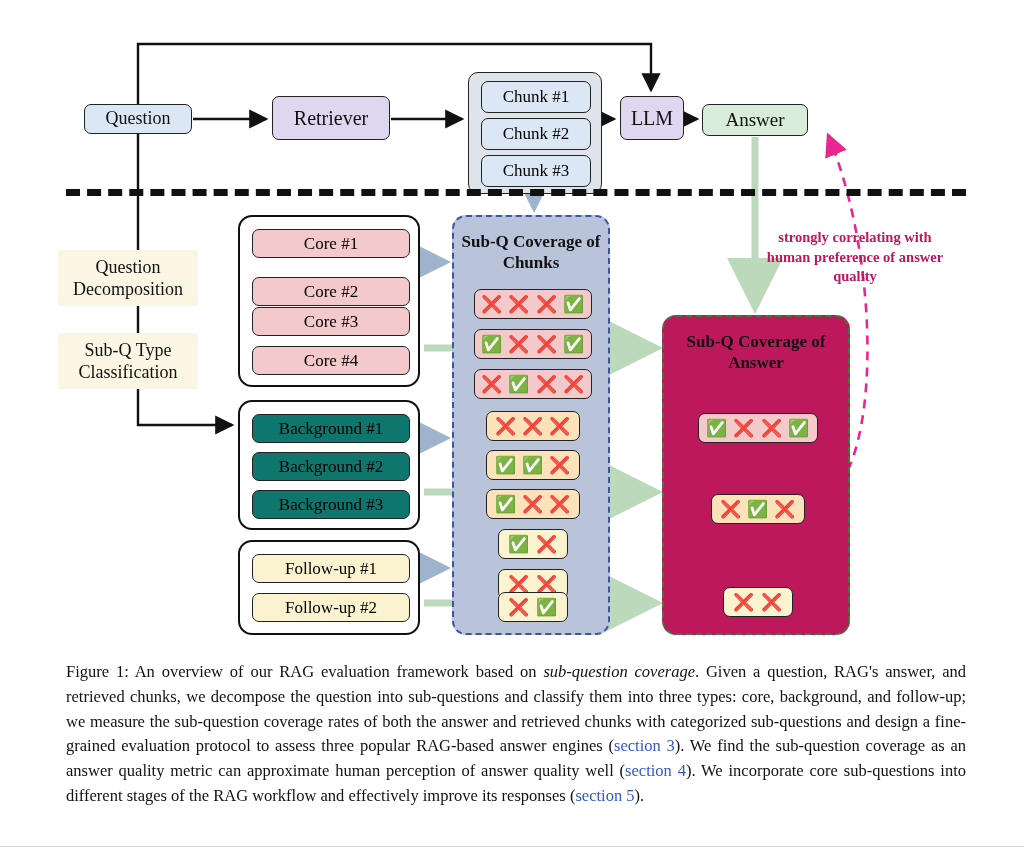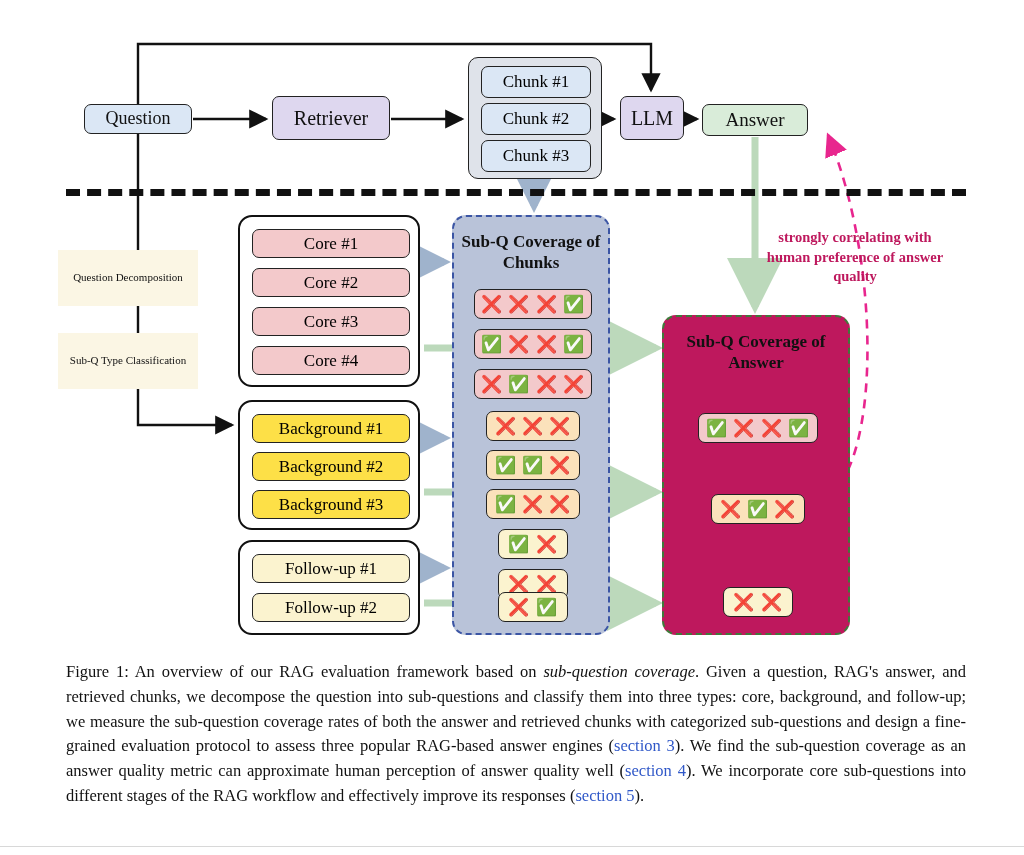--- a/index.html
+++ b/index.html
@@ -42,21 +42,21 @@
   .n-question {
     left: 84px; top: 104px; width: 108px; height: 30px;
     background: #dbe7f5; font-size: 18px;
   }
   .n-retriever {
     left: 272px; top: 96px; width: 118px; height: 44px;
     background: #ded7ef; font-size: 20px;
   }
   .chunkbox {
     position: absolute;
-    left: 468px; top: 57px; width: 132px; height: 120px;
+    left: 468px; top: 72px; width: 132px; height: 120px;
     background: #dfe3ea;
     border: 1.6px solid #222;
     border-radius: 10px;
   }
   .chunk {
     position: absolute;
     left: 12px; width: 108px; height: 30px;
     background: #dbe7f5;
     border: 1.6px solid #222;
     border-radius: 7px;
@@ -78,21 +78,21 @@
   .separator {
     position: absolute;
     left: 66px; top: 189px; width: 900px; height: 0;
     border-top: 7px dashed #111;
   }
   
   .lbl-box {
     position: absolute;
     background: #fbf6e4;
     border: none;
-    font-size: 11px;
+    font-size: 18px;
     text-align: center;
     color: #111;
     line-height: 1.25;
     display: flex; align-items: center; justify-content: center;
   }
   .lbl-decomp { left: 58px; top: 250px; width: 140px; height: 56px; }
   .lbl-class  { left: 58px; top: 333px; width: 140px; height: 56px; }
 
   
   .group {
@@ -109,21 +109,21 @@
   .subq {
     position: absolute;
     left: 12px; width: 158px; height: 29px;
     border: 1.6px solid #222;
     border-radius: 7px;
     font-size: 17px;
     display: flex; align-items: center; justify-content: center;
     box-sizing: border-box;
   }
   .core-item { background: #f3c9cb; }
-  .bg-item   { background: #fde047; }
+  .bg-item   { background: #0f766e; }
   .fu-item   { background: #fbf3cf; }
 
   
   .panel {
     position: absolute;
     box-sizing: border-box;
     border-radius: 14px;
     text-align: center;
   }
   .panel-chunks {
@@ -252,21 +252,21 @@
   <div class="node n-llm">LLM</div>
   <div class="node n-answer">Answer</div>
 
   <div class="separator"></div>
 
   <div class="lbl-box lbl-decomp">Question Decomposition</div>
   <div class="lbl-box lbl-class">Sub-Q Type Classification</div>
 
   <div class="group g-core">
     <div class="subq core-item" style="top:12px">Core #1</div>
-    <div class="subq core-item" style="top:51px">Core #2</div>
+    <div class="subq core-item" style="top:60px">Core #2</div>
     <div class="subq core-item" style="top:90px">Core #3</div>
     <div class="subq core-item" style="top:129px">Core #4</div>
   </div>
 
   <div class="group g-bg">
     <div class="subq bg-item" style="top:12px">Background #1</div>
     <div class="subq bg-item" style="top:50px">Background #2</div>
     <div class="subq bg-item" style="top:88px">Background #3</div>
   </div>
 

